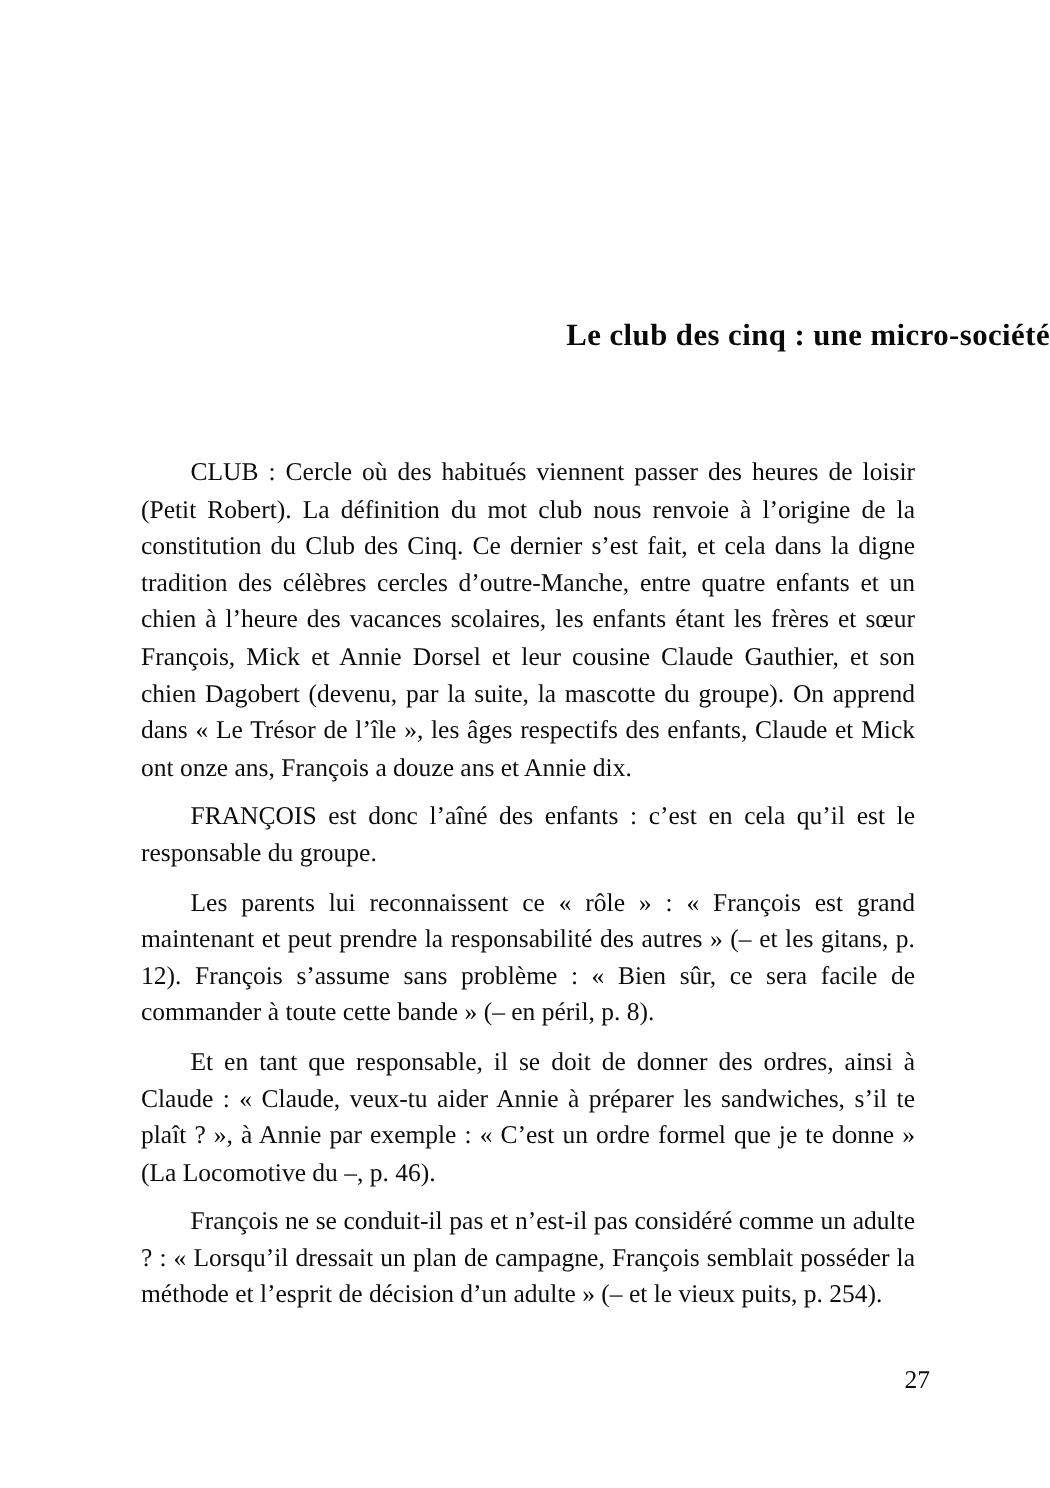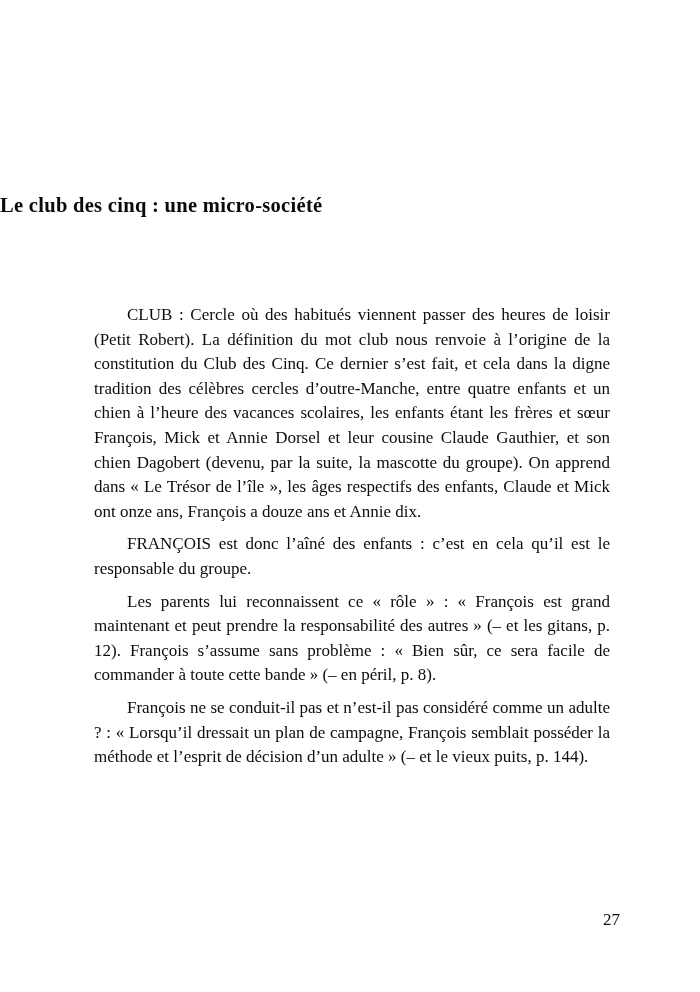--- a/index.html
+++ b/index.html
@@ -11,24 +11,24 @@
     position: relative;
     width: 700px;
     height: 992px;
     background: #ffffff;
     overflow: hidden;
     font-family: "Liberation Serif", "DejaVu Serif", serif;
     color: #0c0c0c;
   }
   .doc-title {
     position: absolute;
-    top: 180px;
+    top: 199px;
     left: 0;
     width: 100%;
-    text-align: left;
+    text-align: right;
     font-size: 20.5px;
     font-weight: bold;
     letter-spacing: 0.3px;
     color: #0a0a0a;
   }
   .body-text {
     position: absolute;
     top: 295px;
     left: 86px;
     width: 532px;
@@ -54,18 +54,19 @@
 <body>
 
 <div class="page">
 
   <h1 class="doc-title">Le club des cinq : une micro-société</h1>
 
   <div class="body-text">
     <p>CLUB : Cercle où des habitués viennent passer des heures de loisir (Petit Robert). La définition du mot club nous renvoie à l’origine de la constitution du Club des Cinq. Ce dernier s’est fait, et cela dans la digne tradition des célèbres cercles d’outre-Manche, entre quatre enfants et un chien à l’heure des vacances scolaires, les enfants étant les frères et sœur François, Mick et Annie Dorsel et leur cousine Claude Gauthier, et son chien Dagobert (devenu, par la suite, la mascotte du groupe). On apprend dans « Le Trésor de l’île », les âges respectifs des enfants, Claude et Mick ont onze ans, François a douze ans et Annie dix.</p>
     <p>FRANÇOIS est donc l’aîné des enfants : c’est en cela qu’il est le responsable du groupe.</p>
     <p>Les parents lui reconnaissent ce « rôle » : « François est grand maintenant et peut prendre la responsabilité des autres » (– et les gitans, p. 12). François s’assume sans problème : « Bien sûr, ce sera facile de commander à toute cette bande » (– en péril, p. 8).</p>
-    <p>François ne se conduit-il pas et n’est-il pas considéré comme un adulte ? : « Lorsqu’il dressait un plan de campagne, François semblait posséder la méthode et l’esprit de décision d’un adulte » (– et le vieux puits, p. 144).</p>
+    <p>Et en tant que responsable, il se doit de donner des ordres, ainsi à Claude : « Claude, veux-tu aider Annie à préparer les sandwiches, s’il te plaît ? », à Annie par exemple : « C’est un ordre formel que je te donne » (La Locomotive du –, p. 46).</p>
+    <p>François ne se conduit-il pas et n’est-il pas considéré comme un adulte ? : « Lorsqu’il dressait un plan de campagne, François semblait posséder la méthode et l’esprit de décision d’un adulte » (– et le vieux puits, p. 254).</p>
   </div>
 
   <div class="page-number">27</div>
 
 </div>
 
 </body></html>

